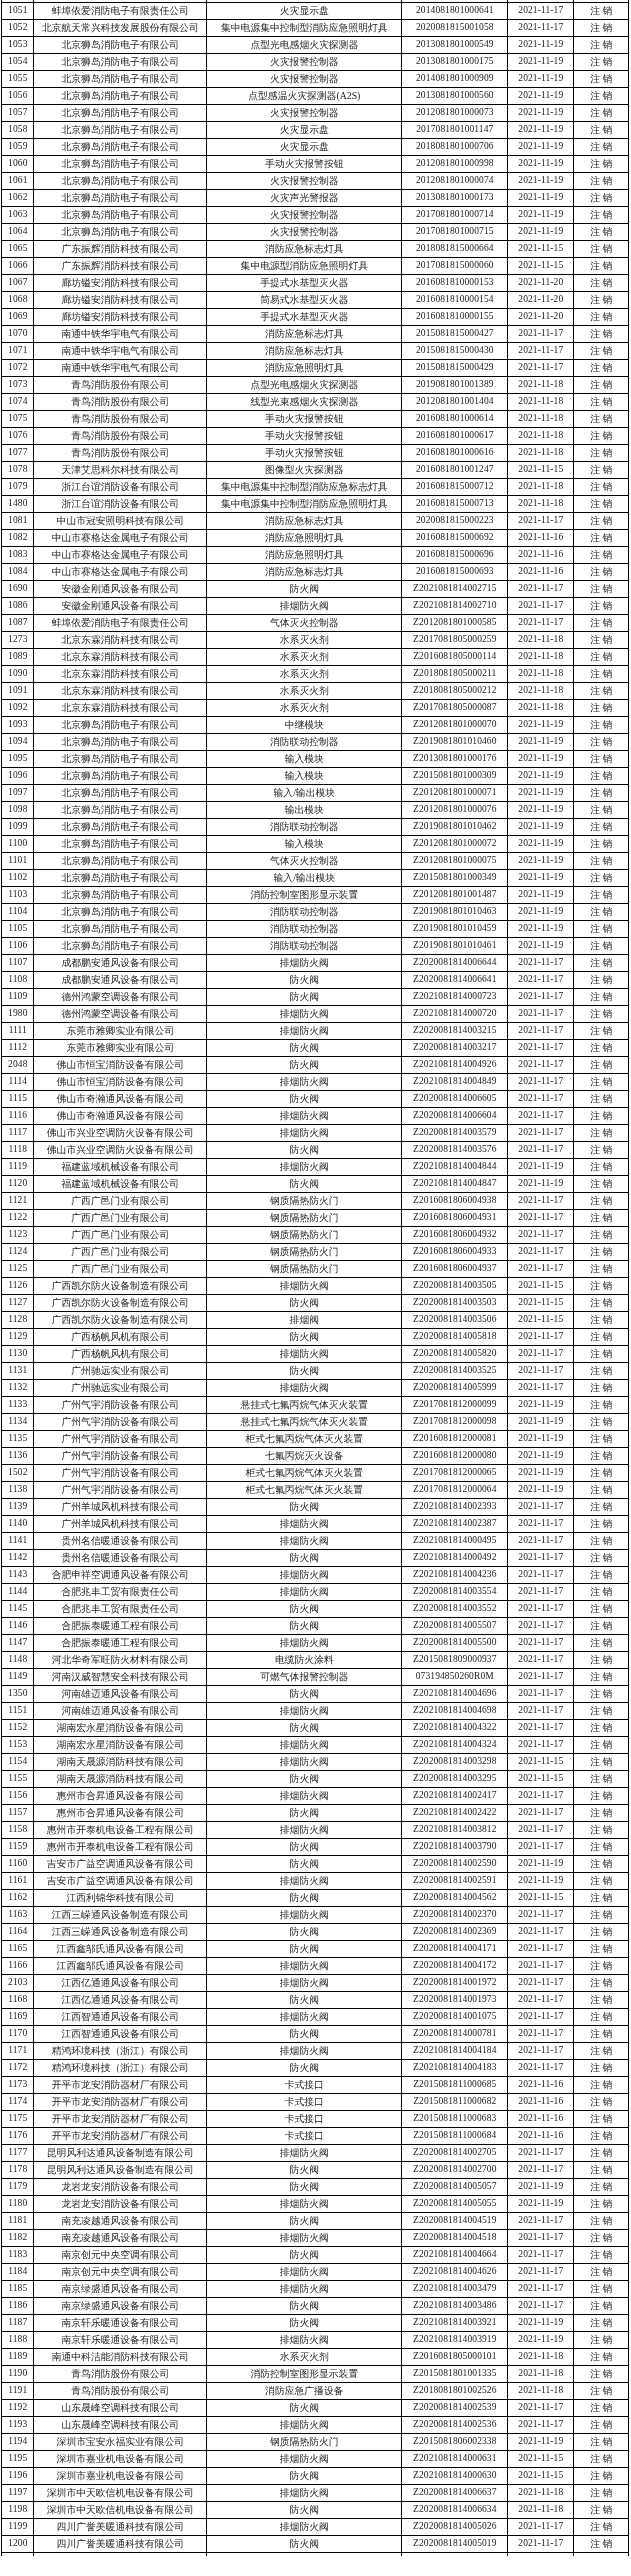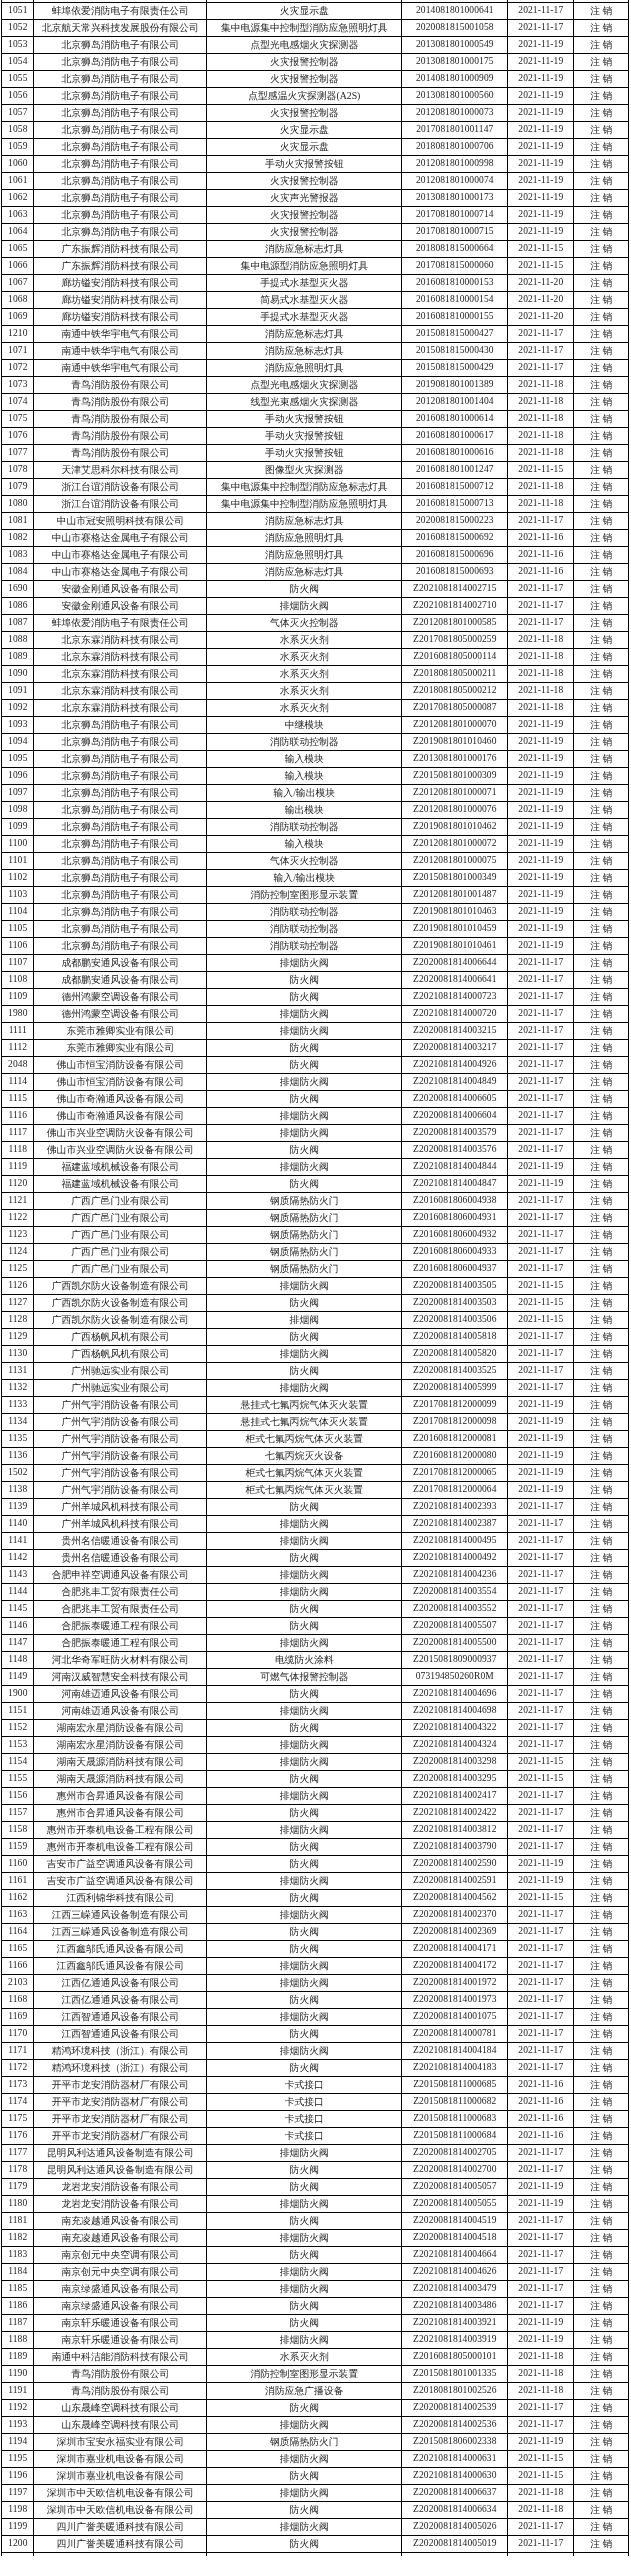--- a/index.html
+++ b/index.html
@@ -237,21 +237,21 @@
   <div class="grid-row row">
     <div class="cell num">1069</div>
     <div class="cell">廊坊镒安消防科技有限公司</div>
     <div class="cell">手提式水基型灭火器</div>
     <div class="cell cert">2016081810000155</div>
     <div class="cell date">2021-11-20</div>
     <div class="cell status">注销</div>
   </div>
 
   <div class="grid-row row">
-    <div class="cell num">1210</div>
+    <div class="cell num">1070</div>
     <div class="cell">南通中铁华宇电气有限公司</div>
     <div class="cell">消防应急标志灯具</div>
     <div class="cell cert">2015081815000427</div>
     <div class="cell date">2021-11-17</div>
     <div class="cell status">注销</div>
   </div>
 
   <div class="grid-row row">
     <div class="cell num">1071</div>
     <div class="cell">南通中铁华宇电气有限公司</div>
@@ -327,21 +327,21 @@
   <div class="grid-row row">
     <div class="cell num">1079</div>
     <div class="cell">浙江台谊消防设备有限公司</div>
     <div class="cell">集中电源集中控制型消防应急标志灯具</div>
     <div class="cell cert">2016081815000712</div>
     <div class="cell date">2021-11-18</div>
     <div class="cell status">注销</div>
   </div>
 
   <div class="grid-row row">
-    <div class="cell num">1080</div>
+    <div class="cell num">1480</div>
     <div class="cell">浙江台谊消防设备有限公司</div>
     <div class="cell">集中电源集中控制型消防应急照明灯具</div>
     <div class="cell cert">2016081815000713</div>
     <div class="cell date">2021-11-18</div>
     <div class="cell status">注销</div>
   </div>
 
   <div class="grid-row row">
     <div class="cell num">1081</div>
     <div class="cell">中山市冠安照明科技有限公司</div>
@@ -399,21 +399,21 @@
   <div class="grid-row row">
     <div class="cell num">1087</div>
     <div class="cell">蚌埠依爱消防电子有限责任公司</div>
     <div class="cell">气体灭火控制器</div>
     <div class="cell cert">Z2012081801000585</div>
     <div class="cell date">2021-11-17</div>
     <div class="cell status">注销</div>
   </div>
 
   <div class="grid-row row">
-    <div class="cell num">1088</div>
+    <div class="cell num">1273</div>
     <div class="cell">北京东霖消防科技有限公司</div>
     <div class="cell">水系灭火剂</div>
     <div class="cell cert">Z2017081805000259</div>
     <div class="cell date">2021-11-18</div>
     <div class="cell status">注销</div>
   </div>
 
   <div class="grid-row row">
     <div class="cell num">1089</div>
     <div class="cell">北京东霖消防科技有限公司</div>
@@ -957,21 +957,21 @@
   <div class="grid-row row">
     <div class="cell num">1149</div>
     <div class="cell">河南汉威智慧安全科技有限公司</div>
     <div class="cell">可燃气体报警控制器</div>
     <div class="cell cert">073194850260R0M</div>
     <div class="cell date">2021-11-17</div>
     <div class="cell status">注销</div>
   </div>
 
   <div class="grid-row row">
-    <div class="cell num">1900</div>
+    <div class="cell num">1350</div>
     <div class="cell">河南雄迈通风设备有限公司</div>
     <div class="cell">防火阀</div>
     <div class="cell cert">Z2021081814004696</div>
     <div class="cell date">2021-11-17</div>
     <div class="cell status">注销</div>
   </div>
 
   <div class="grid-row row">
     <div class="cell num">1151</div>
     <div class="cell">河南雄迈通风设备有限公司</div>

